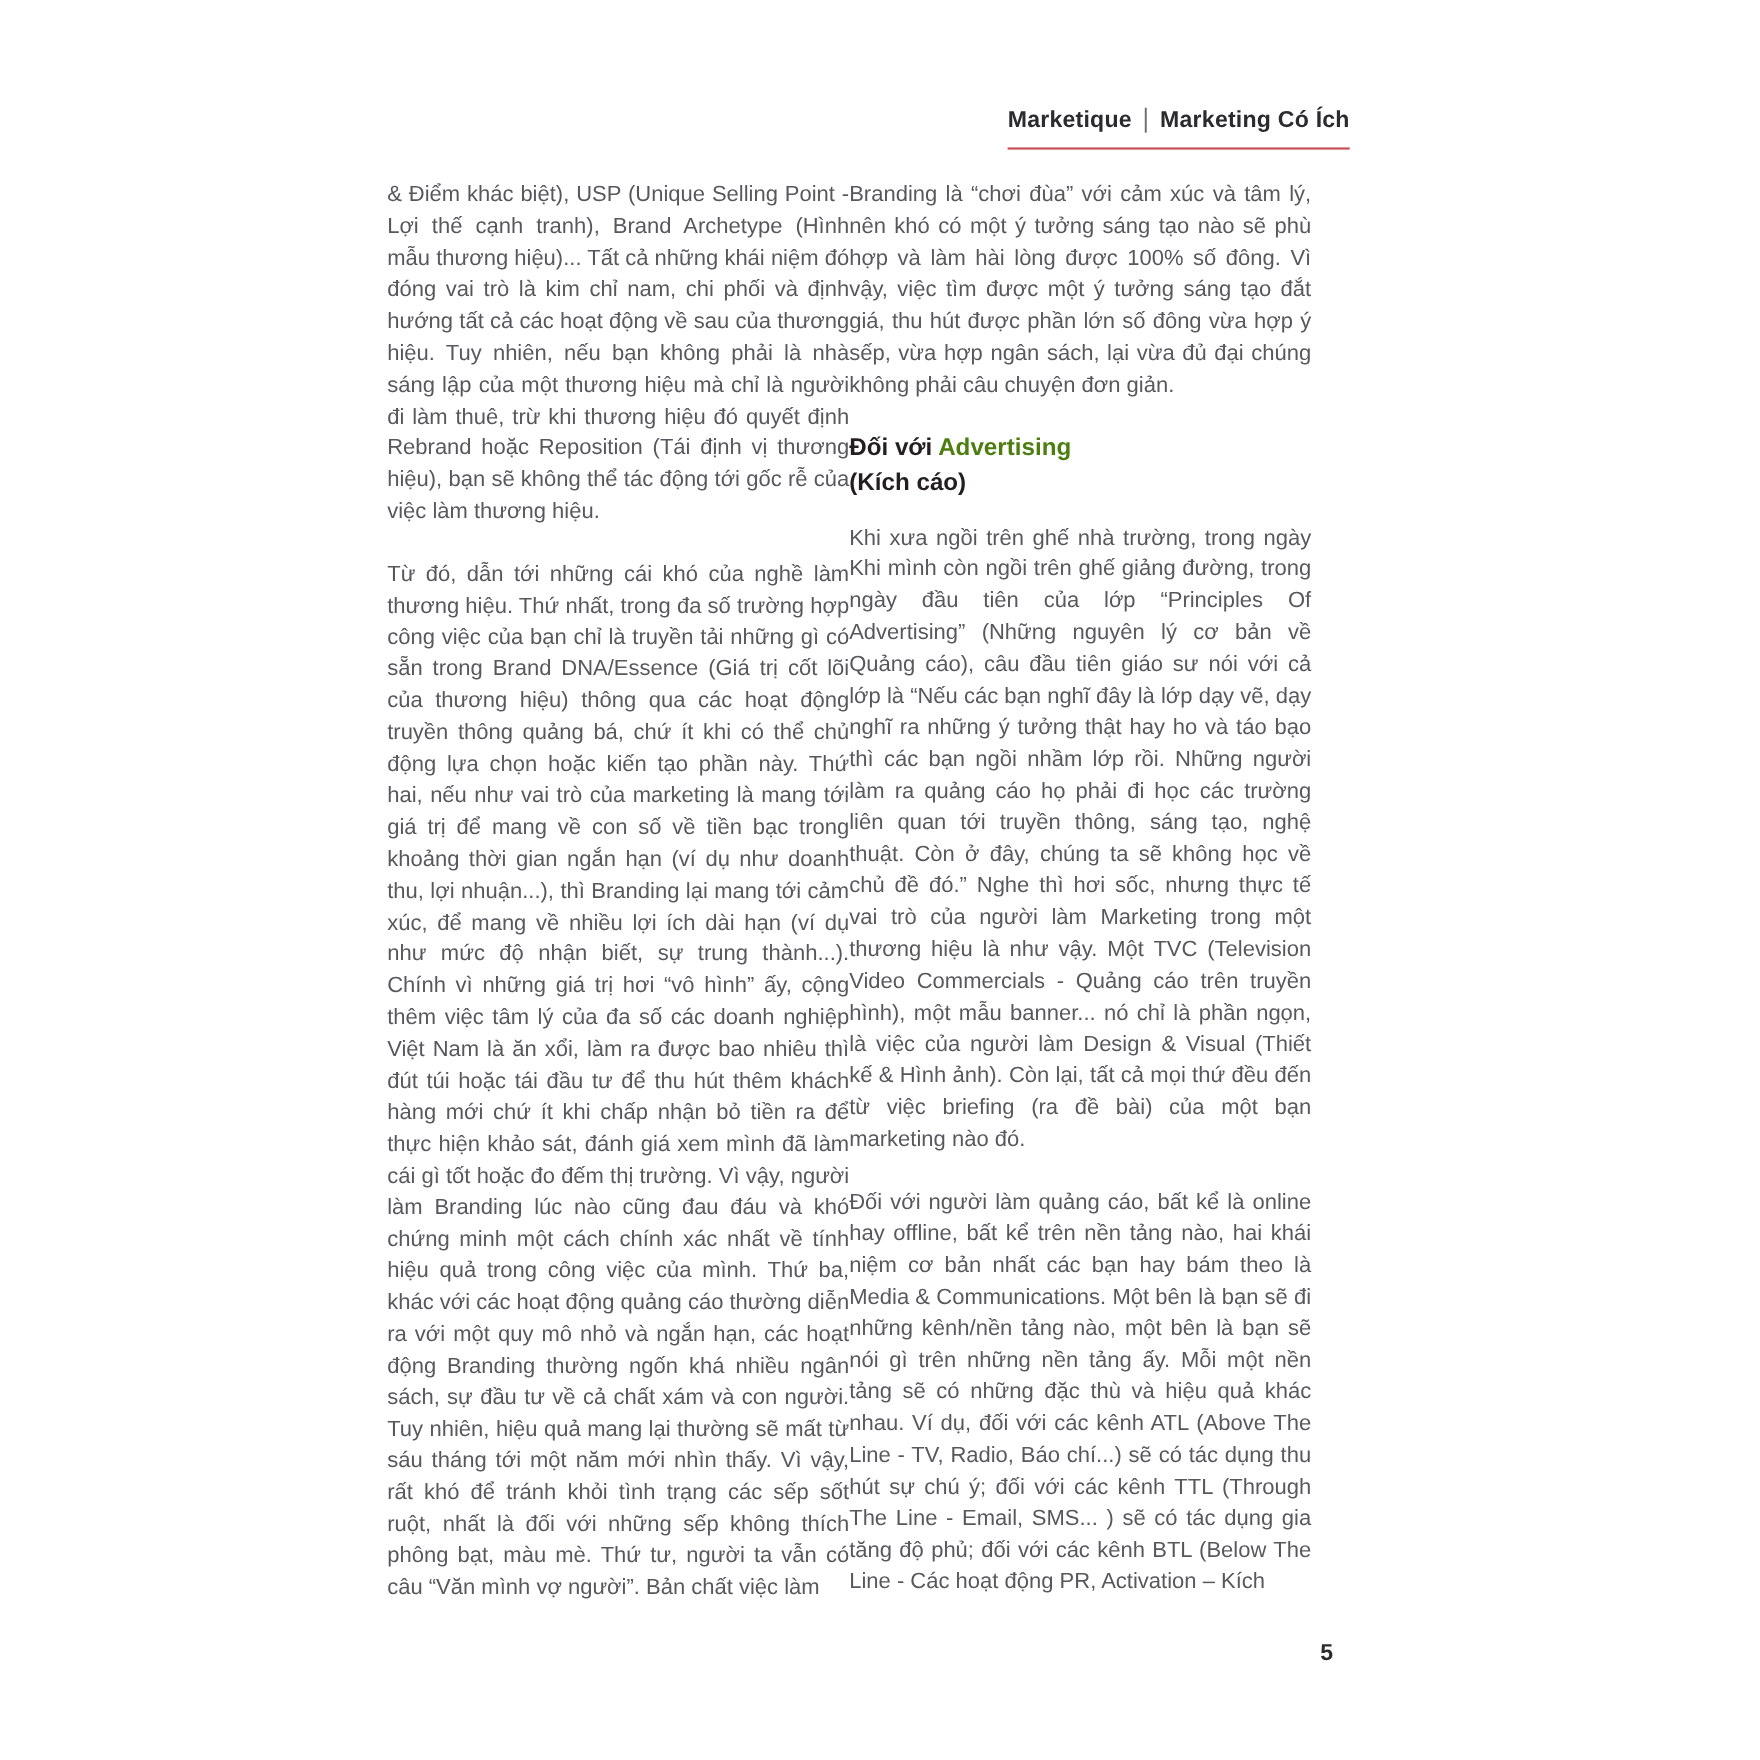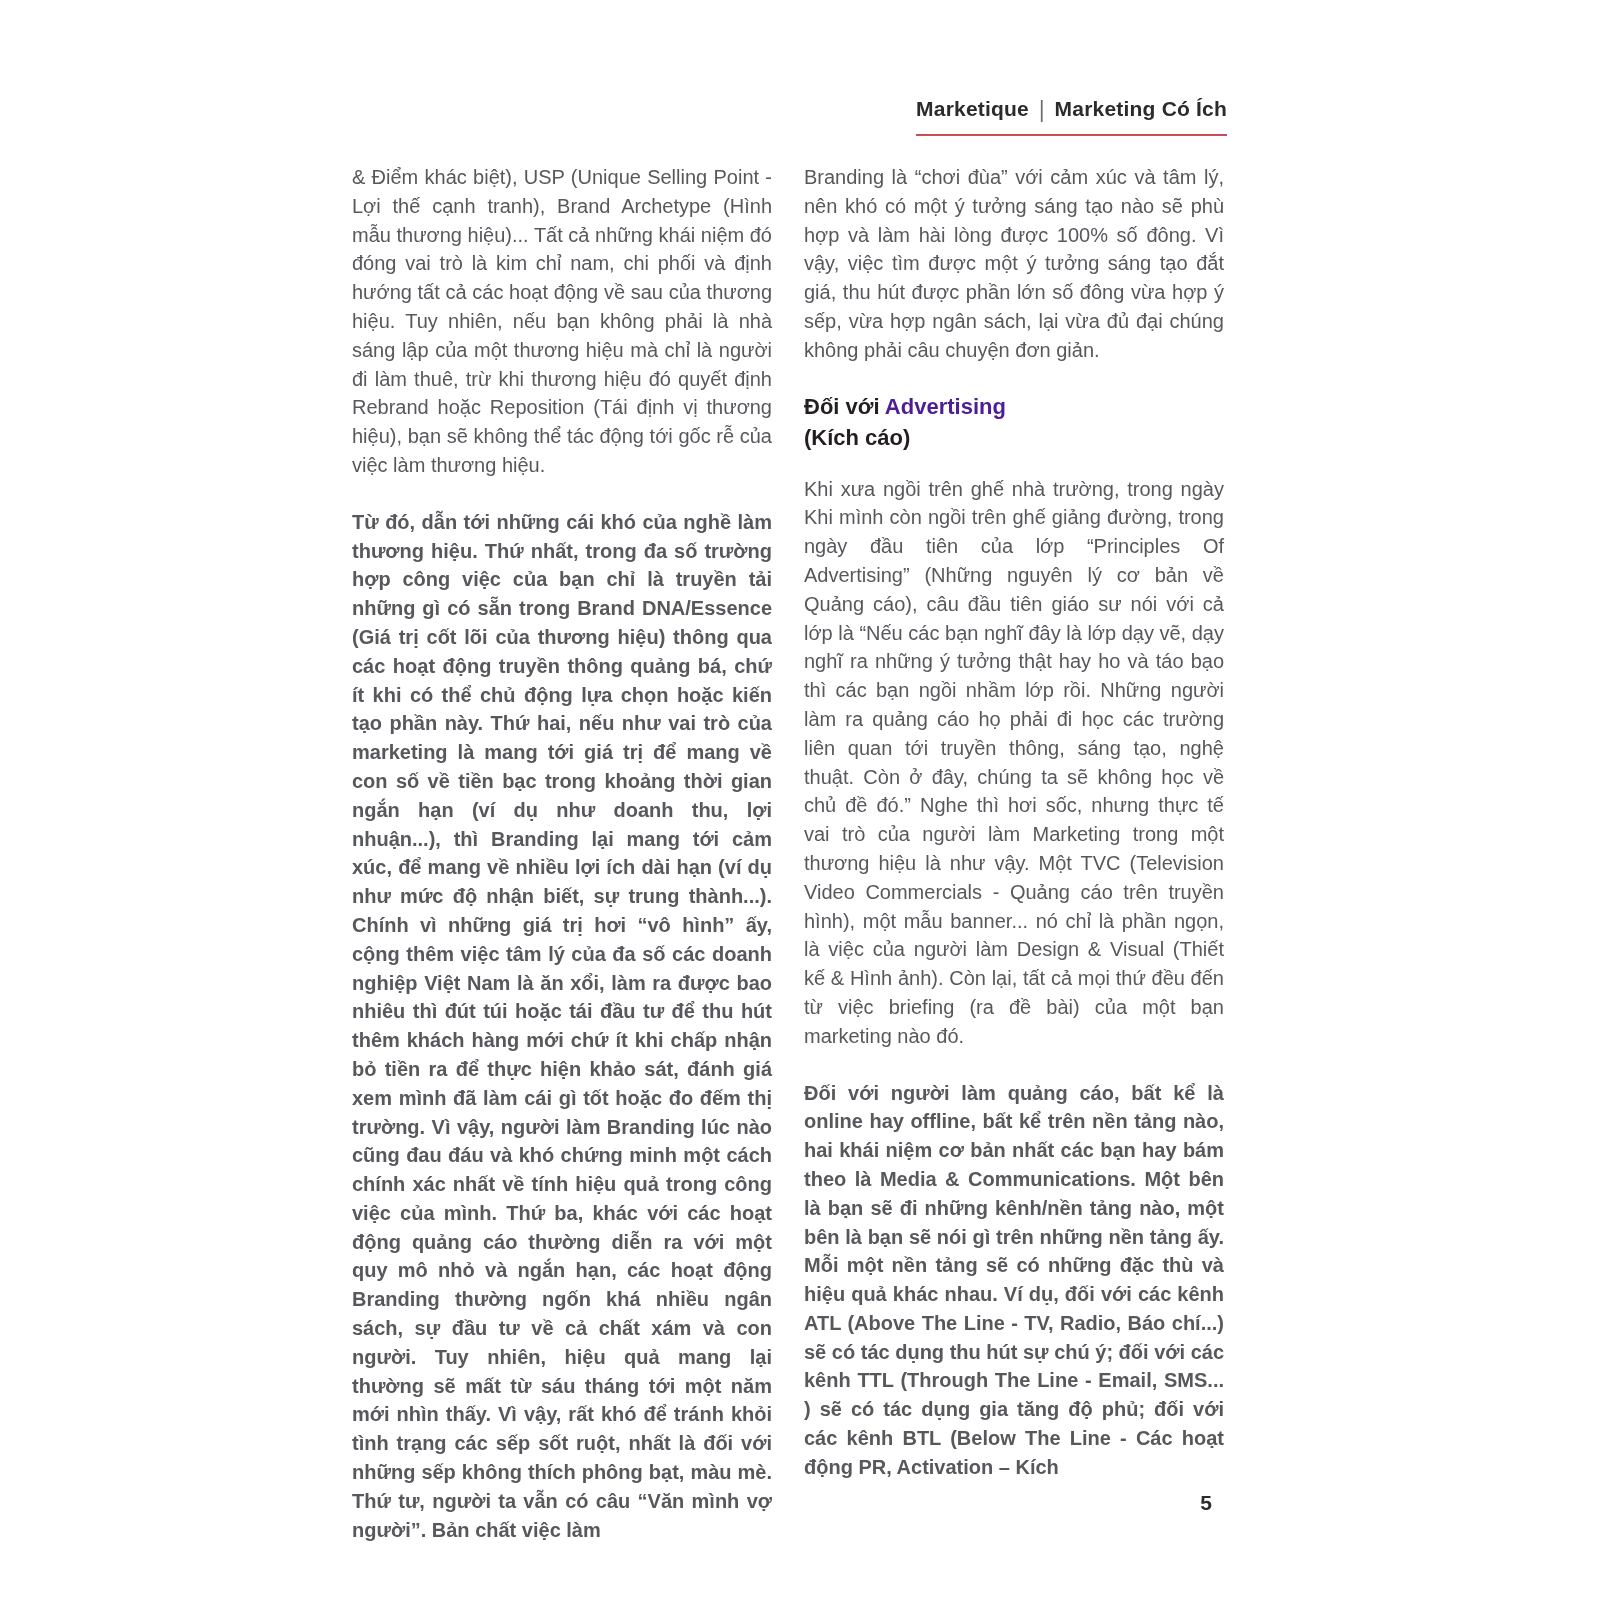--- a/index.html
+++ b/index.html
@@ -41,41 +41,40 @@
     transform: scaleY(1.15);
   }
 
   
   .columns {
     position: absolute;
     left: 352px;
     top: 163px;
     width: 872px;
     display: flex;
-    gap: 32px;
   }
   .col {
     width: 420px;
     font-size: 20px;
     line-height: 28.8px;
     color: #57585c;
     text-align: justify;
   }
   .col p { margin: 0; }
-  .col p + p { margin-top: 28px; font-weight: bold; }
+  .col p + p { margin-top: 28px; }
 
   .section-heading {
     margin-top: 26px;
     font-size: 22px;
     line-height: 31px;
     font-weight: bold;
     color: #231f20;
     text-align: left;
   }
-  .heading-highlight { color: #4c1d95; }
+  .heading-highlight { color: #4d7c0f; }
   .section-heading + p { margin-top: 22px; }
 
   
   .page-number {
     position: absolute;
     top: 1491px;
     right: 388px;
     font-size: 21px;
     font-weight: bold;
     color: #2b2b2e;

